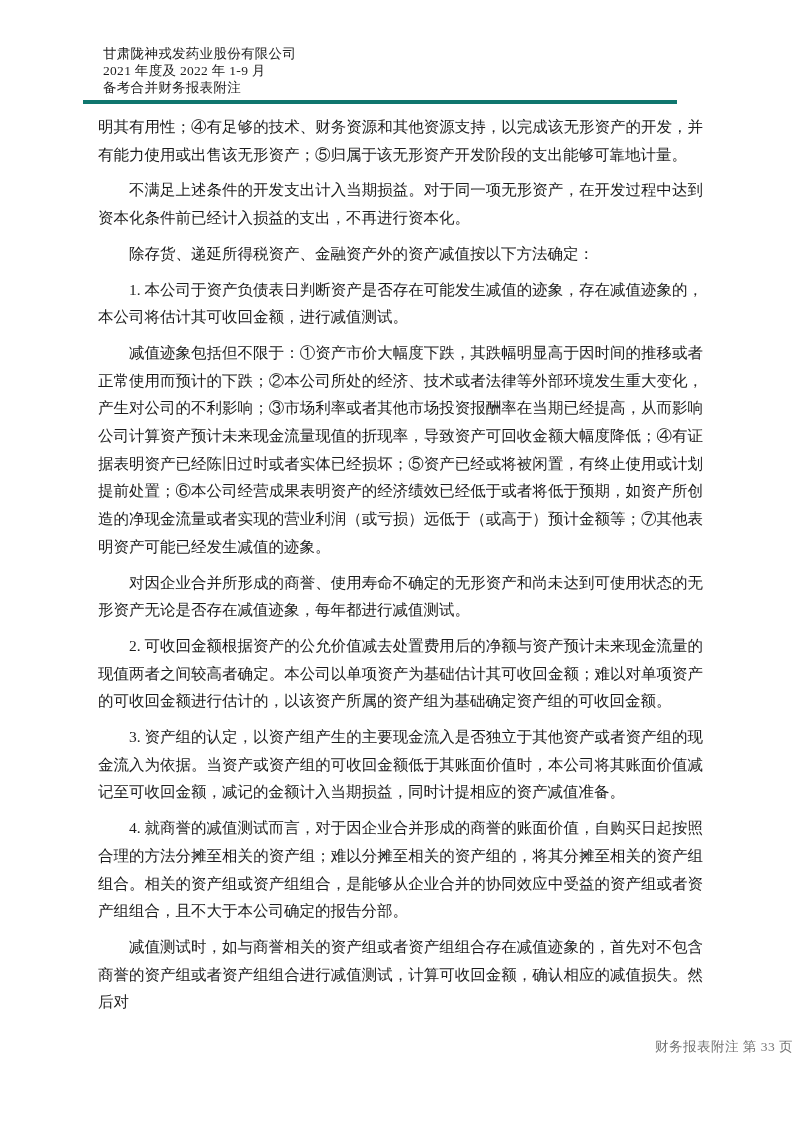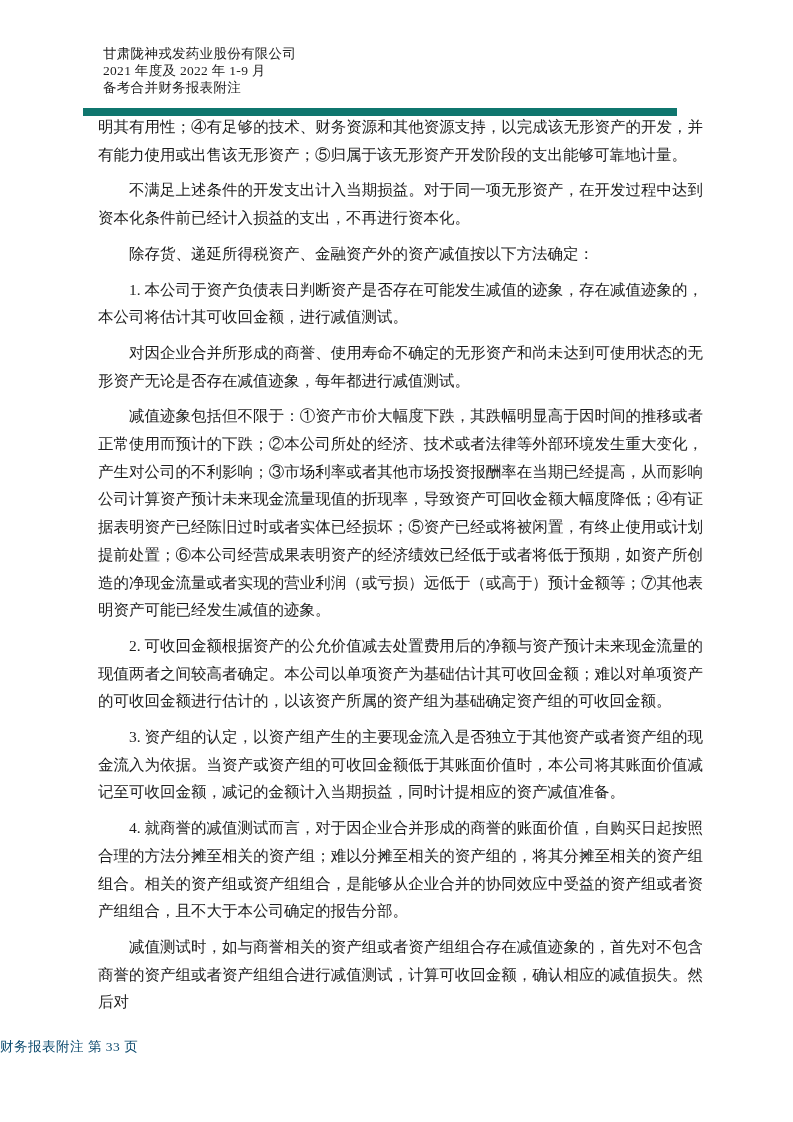--- a/index.html
+++ b/index.html
@@ -15,22 +15,22 @@
     overflow: hidden;
     font-family: "Liberation Serif", "DejaVu Serif", serif;
     color: #1c1c1c;
   }
   
   .doc-header {
     position: absolute;
     left: 83px;
     top: 46px;
     width: 594px;
-    border-bottom: 8px solid #0f766e;
-    padding-bottom: 12px;
+    border-bottom: 4px solid #0f766e;
+    padding-bottom: 4px;
   }
   .doc-header .hline {
     margin-left: 20px;
     font-size: 13.5px;
     line-height: 16.8px;
     letter-spacing: 0.3px;
     white-space: nowrap;
   }
   
   .doc-body {
@@ -54,44 +54,44 @@
     font-weight: 700;
     color: #111111;
     margin-top: 3px;
   }
   
   .doc-footer {
     position: absolute;
     left: 0;
     top: 1038px;
     width: 100%;
-    text-align: left;
+    text-align: right;
     font-size: 13.5px;
     letter-spacing: 0.5px;
-    color: #0c4a6e;
+    color: #737373;
   }
 </style>
 </head>
 <body>
 
 <div class="page">
 
   <div class="doc-header">
     <div class="hline">甘肃陇神戎发药业股份有限公司</div>
     <div class="hline">2021 年度及 2022 年 1-9 月</div>
     <div class="hline">备考合并财务报表附注</div>
   </div>
 
   <div class="doc-body">
     <p class="cont">明其有用性；④有足够的技术、财务资源和其他资源支持，以完成该无形资产的开发，并有能力使用或出售该无形资产；⑤归属于该无形资产开发阶段的支出能够可靠地计量。</p>
     <p>不满足上述条件的开发支出计入当期损益。对于同一项无形资产，在开发过程中达到资本化条件前已经计入损益的支出，不再进行资本化。</p>
     <p>除存货、递延所得税资产、金融资产外的资产减值按以下方法确定：</p>
     <p>1. 本公司于资产负债表日判断资产是否存在可能发生减值的迹象，存在减值迹象的，本公司将估计其可收回金额，进行减值测试。</p>
+    <p>减值迹象包括但不限于：①资产市价大幅度下跌，其跌幅明显高于因时间的推移或者正常使用而预计的下跌；②本公司所处的经济、技术或者法律等外部环境发生重大变化，产生对公司的不利影响；③市场利率或者其他市场投资报酬率在当期已经提高，从而影响公司计算资产预计未来现金流量现值的折现率，导致资产可回收金额大幅度降低；④有证据表明资产已经陈旧过时或者实体已经损坏；⑤资产已经或将被闲置，有终止使用或计划提前处置；⑥本公司经营成果表明资产的经济绩效已经低于或者将低于预期，如资产所创造的净现金流量或者实现的营业利润（或亏损）远低于（或高于）预计金额等；⑦其他表明资产可能已经发生减值的迹象。</p>
     <p>对因企业合并所形成的商誉、使用寿命不确定的无形资产和尚未达到可使用状态的无形资产无论是否存在减值迹象，每年都进行减值测试。</p>
-    <p>减值迹象包括但不限于：①资产市价大幅度下跌，其跌幅明显高于因时间的推移或者正常使用而预计的下跌；②本公司所处的经济、技术或者法律等外部环境发生重大变化，产生对公司的不利影响；③市场利率或者其他市场投资报酬率在当期已经提高，从而影响公司计算资产预计未来现金流量现值的折现率，导致资产可回收金额大幅度降低；④有证据表明资产已经陈旧过时或者实体已经损坏；⑤资产已经或将被闲置，有终止使用或计划提前处置；⑥本公司经营成果表明资产的经济绩效已经低于或者将低于预期，如资产所创造的净现金流量或者实现的营业利润（或亏损）远低于（或高于）预计金额等；⑦其他表明资产可能已经发生减值的迹象。</p>
     <p>2. 可收回金额根据资产的公允价值减去处置费用后的净额与资产预计未来现金流量的现值两者之间较高者确定。本公司以单项资产为基础估计其可收回金额；难以对单项资产的可收回金额进行估计的，以该资产所属的资产组为基础确定资产组的可收回金额。</p>
     <p>3. 资产组的认定，以资产组产生的主要现金流入是否独立于其他资产或者资产组的现金流入为依据。当资产或资产组的可收回金额低于其账面价值时，本公司将其账面价值减记至可收回金额，减记的金额计入当期损益，同时计提相应的资产减值准备。</p>
     <p>4. 就商誉的减值测试而言，对于因企业合并形成的商誉的账面价值，自购买日起按照合理的方法分摊至相关的资产组；难以分摊至相关的资产组的，将其分摊至相关的资产组组合。相关的资产组或资产组组合，是能够从企业合并的协同效应中受益的资产组或者资产组组合，且不大于本公司确定的报告分部。</p>
     <p>减值测试时，如与商誉相关的资产组或者资产组组合存在减值迹象的，首先对不包含商誉的资产组或者资产组组合进行减值测试，计算可收回金额，确认相应的减值损失。然后对</p>
   </div>
 
   <div class="doc-footer">财务报表附注 第 33 页</div>
 
 </div>
 

